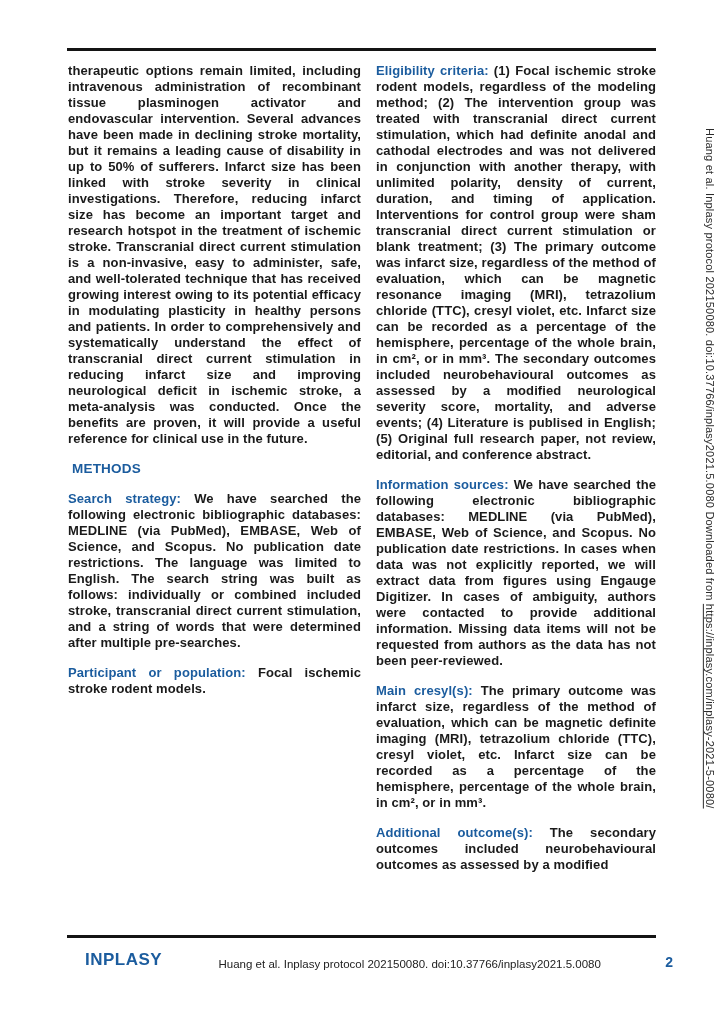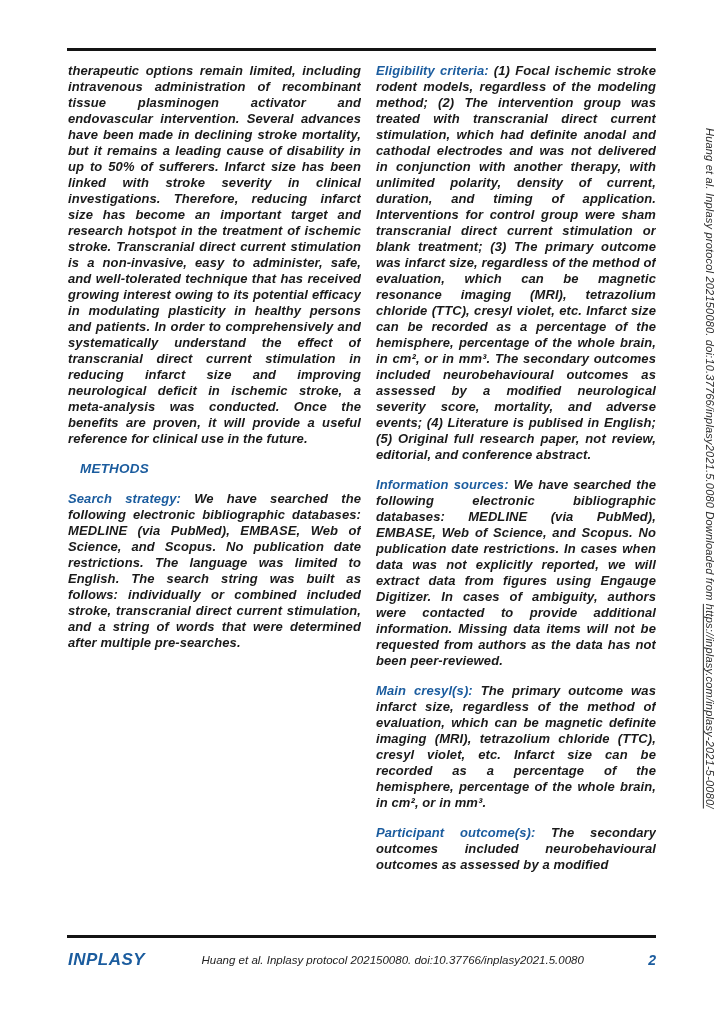--- a/index.html
+++ b/index.html
@@ -1,15 +1,15 @@
 <!DOCTYPE html>
 <html><head>
 <meta charset="utf-8">
 <style>
-  * { box-sizing: border-box; font-style: italic; }
+  * { box-sizing: border-box; }
   html, body { margin: 0; padding: 0; }
   body {
     width: 724px; height: 1024px;
     background: #ffffff;
     font-family: "Liberation Sans", sans-serif;
     position: relative;
     overflow: hidden;
   }
   .page {
     position: absolute; left: 0; top: 0;
@@ -38,33 +38,33 @@
     margin: 0 0 14px 0;
     font-size: 13px;
     line-height: 16px;
     font-weight: bold;
     color: #1a1a1a;
     text-align: justify;
     letter-spacing: 0.1px;
   }
   .sec-label { color: #1b5c9e; }
   .methods-heading {
-    margin: 0 0 14px 12px;
+    margin: 0 0 14px 4px;
     font-size: 13.5px;
     line-height: 16px;
     font-weight: bold;
     color: #1b5c9e;
     letter-spacing: 0.2px;
   }
   .footer {
     position: absolute;
-    left: 68px; top: 950px;
+    left: 85px; top: 950px;
     width: 588px;
     display: flex;
-    align-items: center;
+    align-items: flex-end;
     justify-content: space-between;
   }
   .footer-logo {
     font-size: 17px;
     font-weight: bold;
     color: #1b5c9e;
     letter-spacing: 0.5px;
   }
   .footer-citation {
     font-size: 11.5px;
@@ -102,33 +102,34 @@
   <div class="content">
 
     <div class="col col-left">
       <p class="para"><span class="sec-label"></span><span>therapeutic options remain limited, including intravenous administration of recombinant tissue plasminogen activator and endovascular intervention. Several advances have been made in declining stroke mortality, but it remains a leading cause of disability in up to 50% of sufferers. Infarct size has been linked with stroke severity in clinical investigations. Therefore, reducing infarct size has become an important target and research hotspot in the treatment of ischemic stroke. Transcranial direct current stimulation is a non-invasive, easy to administer, safe, and well-tolerated technique that has received growing interest owing to its potential efficacy in modulating plasticity in healthy persons and patients. In order to comprehensively and systematically understand the effect of transcranial direct current stimulation in reducing infarct size and improving neurological deficit in ischemic stroke, a meta-analysis was conducted. Once the benefits are proven, it will provide a useful reference for clinical use in the future.</span></p>
 
 
       <p class="methods-heading">METHODS</p>
 
       <p class="para"><span class="sec-label">Search strategy:</span> <span>We have searched the following electronic bibliographic databases: MEDLINE (via PubMed), EMBASE, Web of Science, and Scopus. No publication date restrictions. The language was limited to English. The search string was built as follows: individually or combined included stroke, transcranial direct current stimulation, and a string of words that were determined after multiple pre-searches.</span></p>
 
+      <p class="para"><span class="sec-label">Participant or population:</span> <span>Focal ischemic stroke rodent models.</span></p>
 
 
     </div>
 
     <div class="col col-right">
 
       <p class="para"><span class="sec-label">Eligibility criteria:</span> <span>(1) Focal ischemic stroke rodent models, regardless of the modeling method; (2) The intervention group was treated with transcranial direct current stimulation, which had definite anodal and cathodal electrodes and was not delivered in conjunction with another therapy, with unlimited polarity, density of current, duration, and timing of application. Interventions for control group were sham transcranial direct current stimulation or blank treatment; (3) The primary outcome was infarct size, regardless of the method of evaluation, which can be magnetic resonance imaging (MRI), tetrazolium chloride (TTC), cresyl violet, etc. Infarct size can be recorded as a percentage of the hemisphere, percentage of the whole brain, in cm², or in mm³. The secondary outcomes included neurobehavioural outcomes as assessed by a modified neurological severity score, mortality, and adverse events; (4) Literature is publised in English; (5) Original full research paper, not review, editorial, and conference abstract.</span></p>
 
       <p class="para"><span class="sec-label">Information sources:</span> <span>We have searched the following electronic bibliographic databases: MEDLINE (via PubMed), EMBASE, Web of Science, and Scopus. No publication date restrictions. In cases when data was not explicitly reported, we will extract data from figures using Engauge Digitizer. In cases of ambiguity, authors were contacted to provide additional information. Missing data items will not be requested from authors as the data has not been peer-reviewed.</span></p>
 
       <p class="para"><span class="sec-label">Main cresyl(s):</span> <span>The primary outcome was infarct size, regardless of the method of evaluation, which can be magnetic definite imaging (MRI), tetrazolium chloride (TTC), cresyl violet, etc. Infarct size can be recorded as a percentage of the hemisphere, percentage of the whole brain, in cm², or in mm³.</span></p>
 
-      <p class="para"><span class="sec-label">Participant outcome(s):</span> <span>The secondary outcomes included neurobehavioural outcomes as assessed by a modified</span></p>
+      <p class="para"><span class="sec-label">Additional outcome(s):</span> <span>The secondary outcomes included neurobehavioural outcomes as assessed by a modified</span></p>
     </div>
 
   </div>
 
   <div class="rule rule-bottom"></div>
 
   <div class="footer">
     <span class="footer-logo">INPLASY</span>
     <span class="footer-citation">Huang et al. Inplasy protocol 202150080. doi:10.37766/inplasy2021.5.0080</span>
     <span class="footer-page">2</span>

